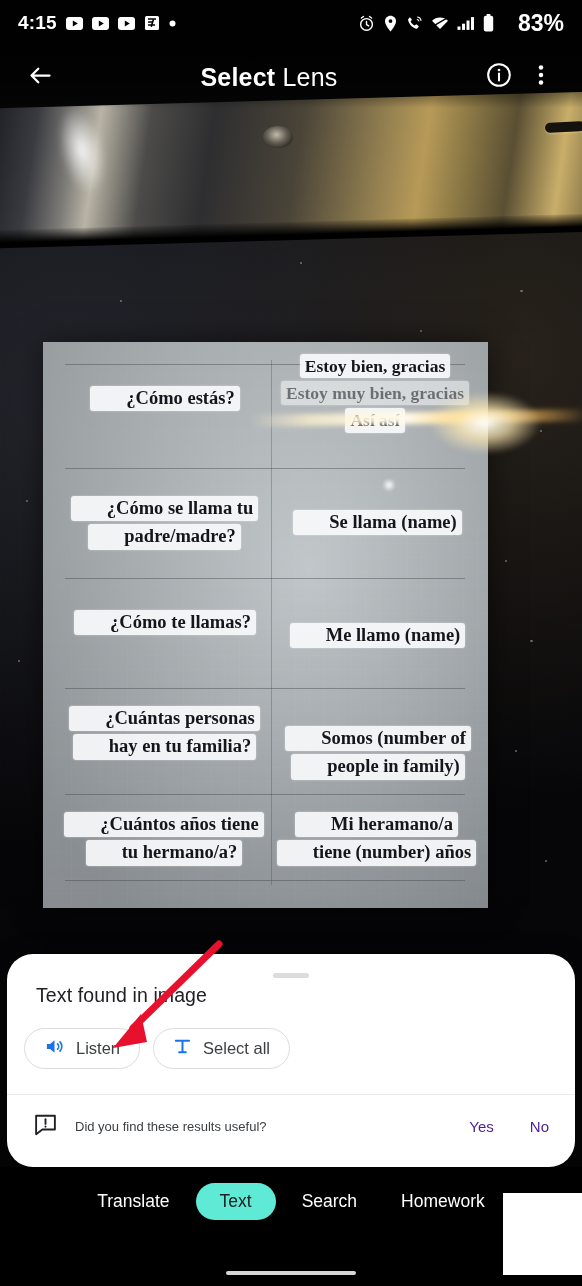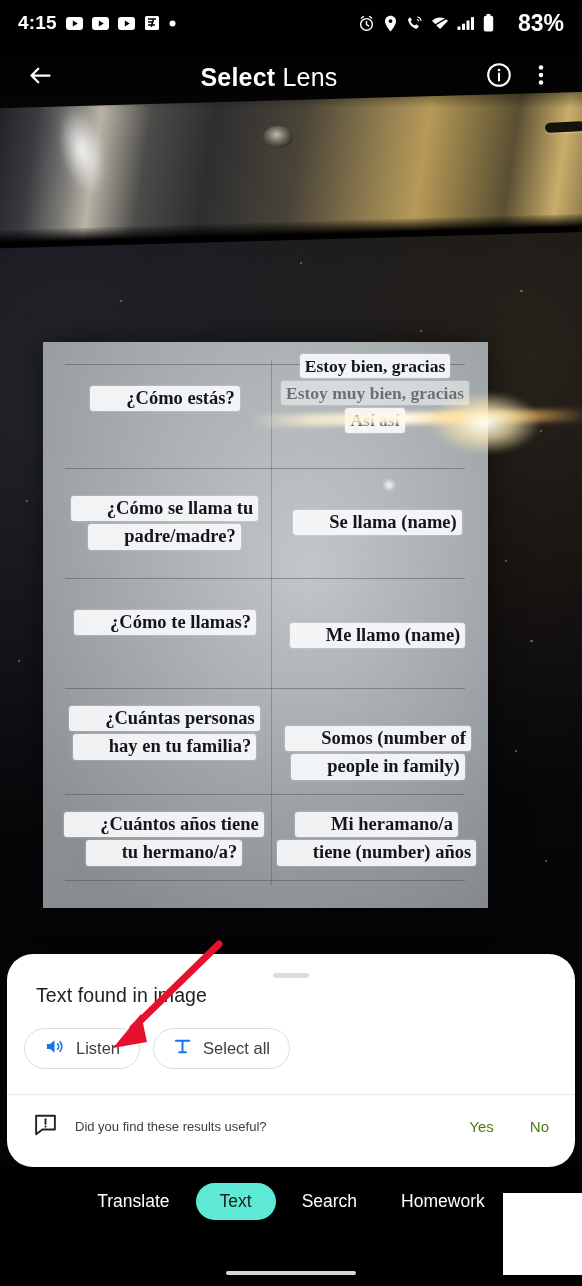--- a/index.html
+++ b/index.html
@@ -170,21 +170,21 @@
   }
   .chip-label{ font-size:16.5px; color:#3c4043; }
   .divider{
     position:absolute; left:0; top:140px; width:100%; height:1px; background:#e8eaed;
   }
   .feedback{
     position:absolute; left:0; top:141px; width:100%; height:62px;
     display:flex; align-items:center; padding:0 26px;
   }
   .fb-text{ font-size:13px; color:#3c4043; margin-left:17px; flex:1; }
-  .fb-link{ font-size:15px; color:#4d7c0f; font-weight:500; margin-left:36px; }
+  .fb-link{ font-size:15px; color:#4c1d95; font-weight:500; margin-left:36px; }
 
   
   .annot-arrow{ position:absolute; left:95px; top:930px; z-index:60; pointer-events:none; }
 
   
   .modebar{
     position:absolute; left:0; bottom:0; width:582px; height:119px;
     background:#000; z-index:35;
     display:flex; align-items:flex-start; justify-content:center;
     padding-top:16px; gap:8px;

